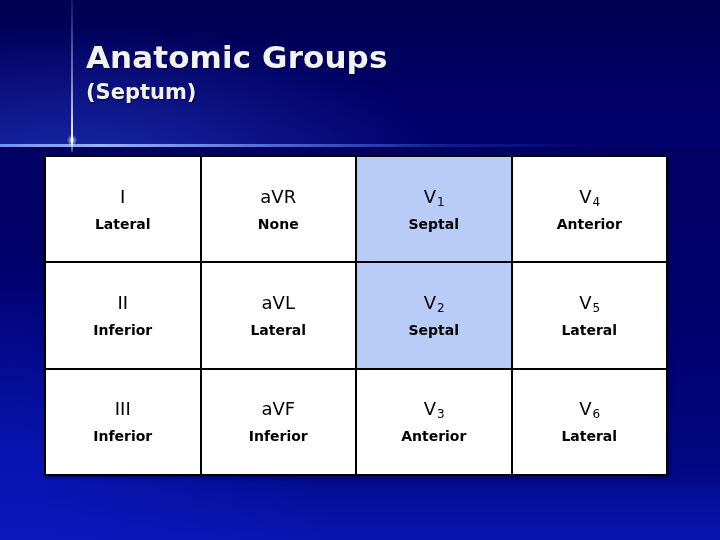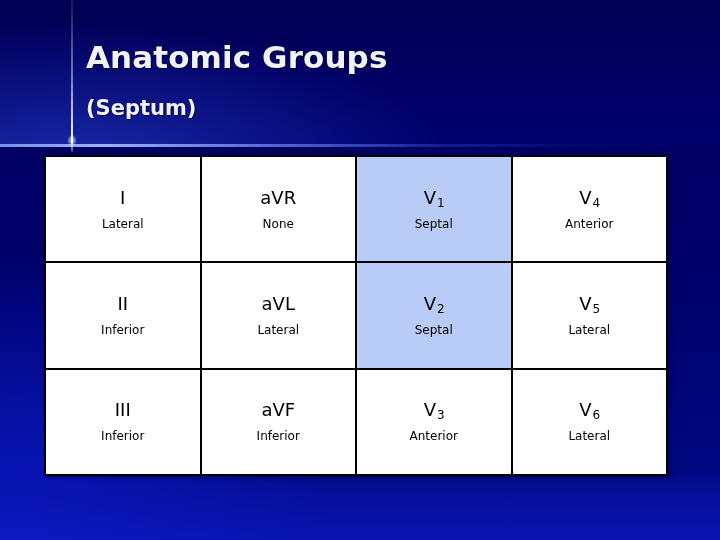--- a/index.html
+++ b/index.html
@@ -98,21 +98,21 @@
     line-height: 1.12;
     letter-spacing: 0.1px;
     text-shadow: 1px 1px 1px rgba(0,0,40,0.8);
     white-space: nowrap;
   }
   .title-sub {
     color: #f2f2f2;
     font-size: 21px;
     font-weight: bold;
     line-height: 1.2;
-    margin-top: 21px;
+    margin-top: 5px;
     text-shadow: 1px 1px 1px rgba(0,0,40,0.8);
     white-space: nowrap;
   }
 
   
   .lead-table {
     position: absolute;
     left: 44px; top: 155px;
     width: 624px; height: 321px;
     border-collapse: collapse;
@@ -145,22 +145,22 @@
     line-height: 1;
   }
   .cell-lead sub {
     font-size: 12px;
     vertical-align: baseline;
     position: relative;
     top: 3px;
     left: 1px;
   }
   .cell-region {
-    font-size: 12px;
-    font-weight: normal;
+    font-size: 14px;
+    font-weight: bold;
     color: #000000;
     line-height: 1;
   }
 </style>
 </head>
 <body>
 
 <div id="slide">
 
   <div class="bg-upper"></div>

